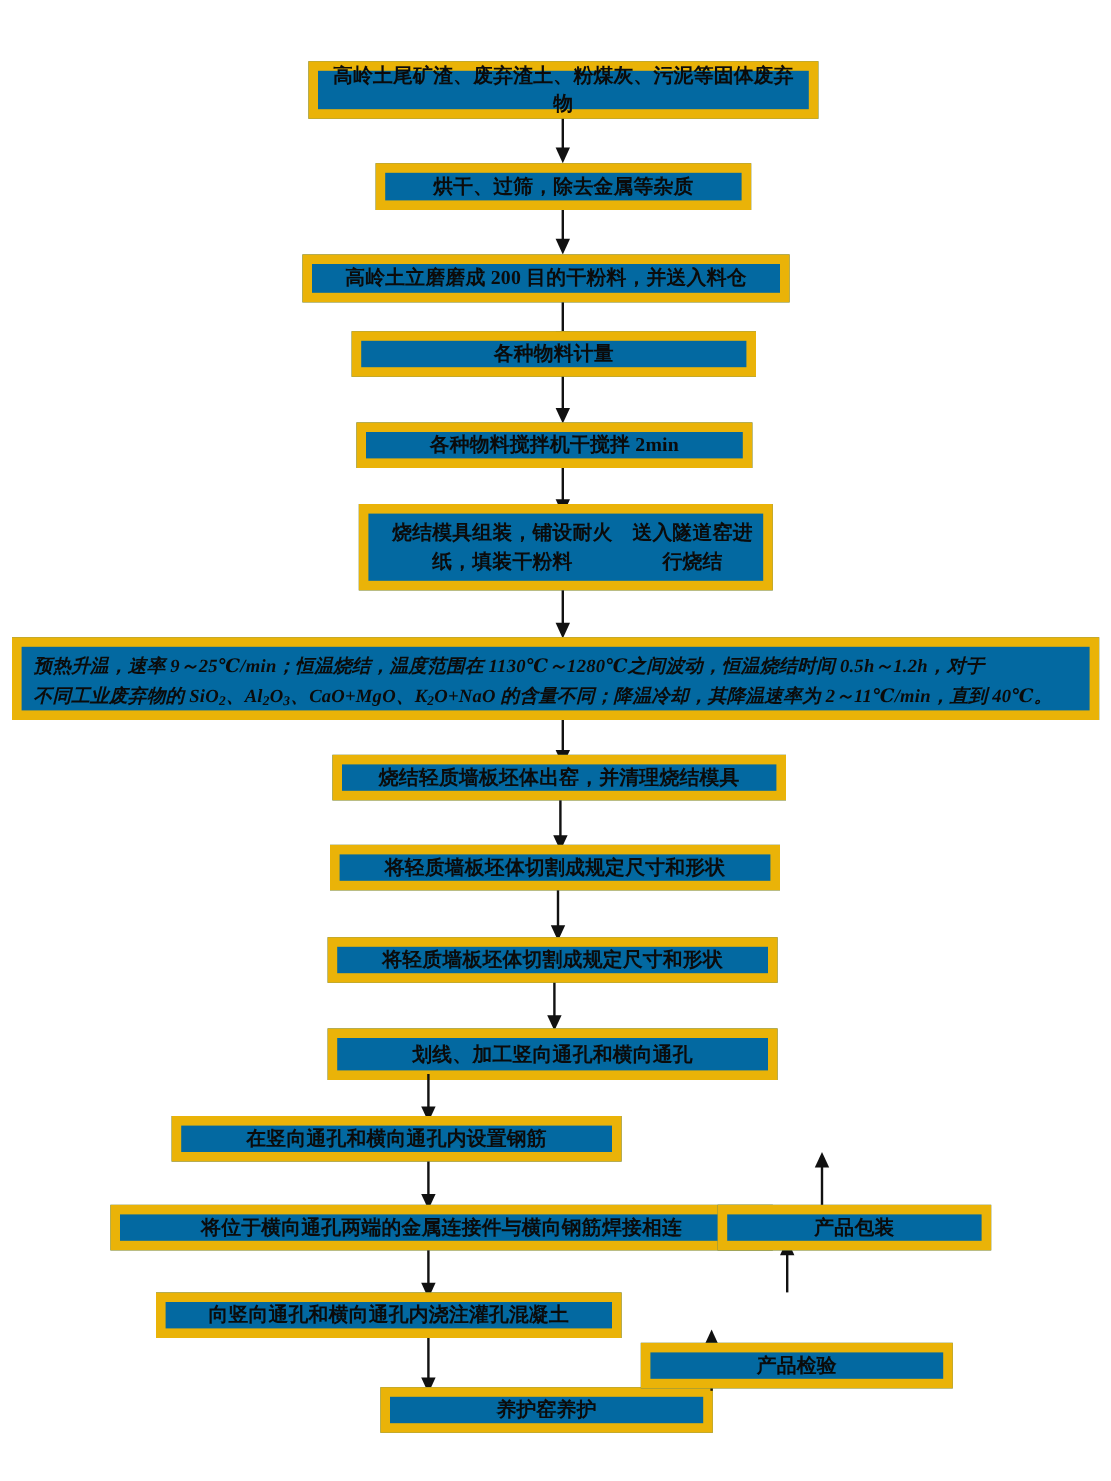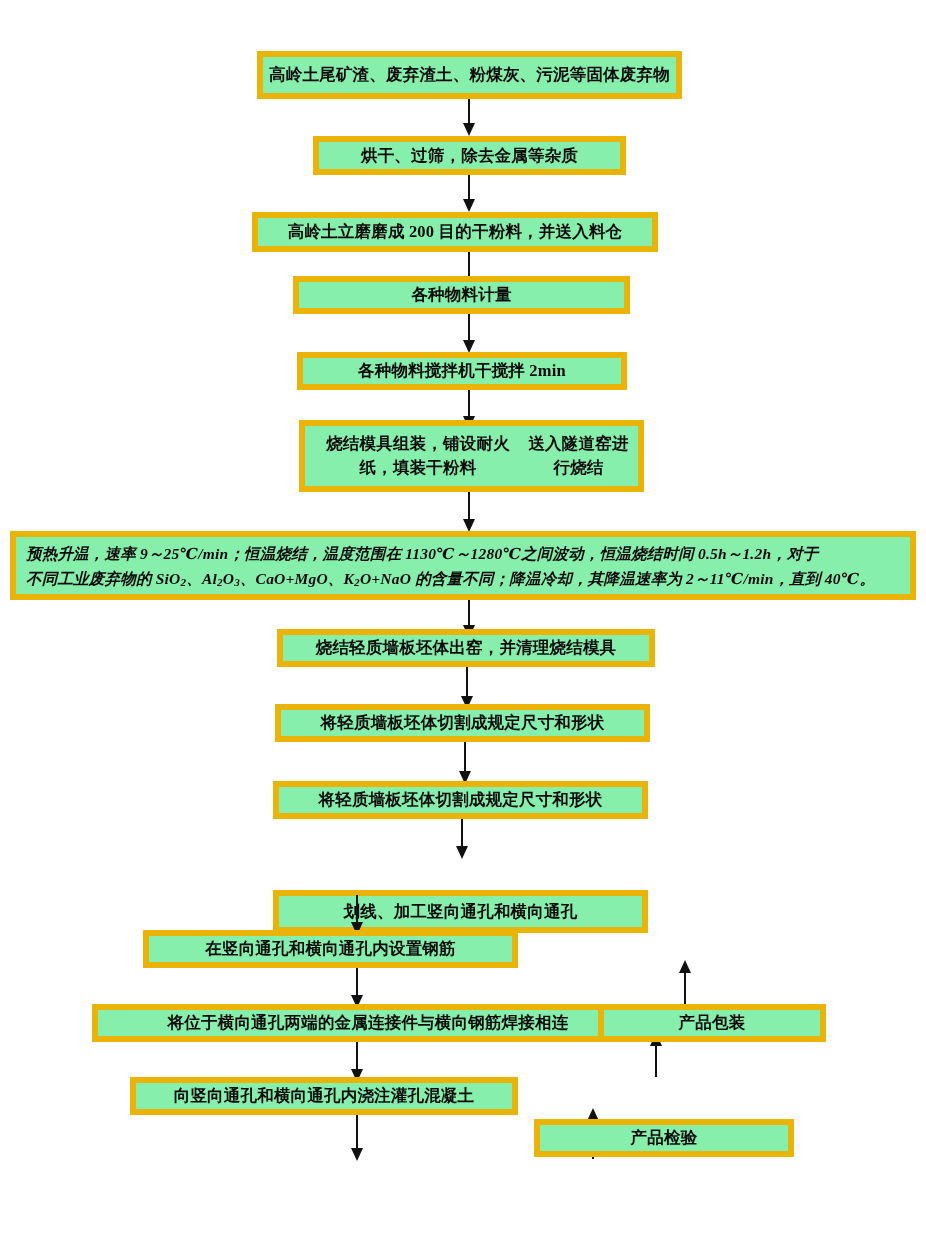--- a/index.html
+++ b/index.html
@@ -11,22 +11,22 @@
     position: relative;
     width: 926px;
     height: 1234px;
     background: #ffffff;
     font-family: "Liberation Serif", "DejaVu Serif", serif;
     overflow: hidden;
   }
   .node {
     position: absolute;
     box-sizing: border-box;
-    border: 6px solid #eab308;
-    background: #86efac;
+    border: 8px solid #eab308;
+    background: #0369a1;
     display: flex;
     align-items: center;
     justify-content: center;
     text-align: center;
     color: #0b0b0b;
     font-weight: bold;
     font-size: 16.5px;
     line-height: 1.45;
     letter-spacing: 0.2px;
     padding: 2px 6px;
@@ -133,21 +133,21 @@
   </div>
   <div class="vline" style="left:464px; top:742px; height:35px;"></div>
   <div class="arrowhead-down" style="left:458.5px; top:771px;"></div>
 
   <div class="node" style="left:273px; top:781px; width:375px; height:38px;">
     <span>将轻质墙板坯体切割成规定尺寸和形状</span>
   </div>
   <div class="vline" style="left:461px; top:819px; height:33px;"></div>
   <div class="arrowhead-down" style="left:455.5px; top:846px;"></div>
 
-  <div class="node" style="left:273px; top:857px; width:375px; height:43px;margin-top:33px;">
+  <div class="node" style="left:273px; top:857px; width:375px; height:43px;">
     <span>划线、加工竖向通孔和横向通孔</span>
   </div>
   <div class="vline" style="left:356px; top:895px; height:33px;"></div>
   <div class="arrowhead-down" style="left:350.5px; top:922px;"></div>
 
   <div class="node" style="left:143px; top:930px; width:375px; height:38px;">
     <span>在竖向通孔和横向通孔内设置钢筋</span>
   </div>
   <div class="vline" style="left:356px; top:968px; height:33px;"></div>
   <div class="arrowhead-down" style="left:350.5px; top:995px;"></div>
@@ -157,20 +157,23 @@
   </div>
   <div class="vline" style="left:356px; top:1042px; height:33px;"></div>
   <div class="arrowhead-down" style="left:350.5px; top:1069px;"></div>
 
   <div class="node" style="left:130px; top:1077px; width:388px; height:38px;">
     <span>向竖向通孔和横向通孔内浇注灌孔混凝土</span>
   </div>
   <div class="vline" style="left:356px; top:1115px; height:41px;"></div>
   <div class="arrowhead-down" style="left:350.5px; top:1148px;"></div>
 
+  <div class="node" style="left:317px; top:1156px; width:277px; height:38px;">
+    <span>养护窑养护</span>
+  </div>
 
   <div class="vline" style="left:592px; top:1119px; height:40px;"></div>
   <div class="arrowhead-up" style="left:586.5px; top:1108px;"></div>
 
   <div class="node" style="left:534px; top:1119px; width:260px; height:38px;text-align:center;">
     <span>产品检验</span>
   </div>
   <div class="vline" style="left:655px; top:1043px; height:34px;"></div>
   <div class="arrowhead-up" style="left:649.5px; top:1033px;"></div>
 

